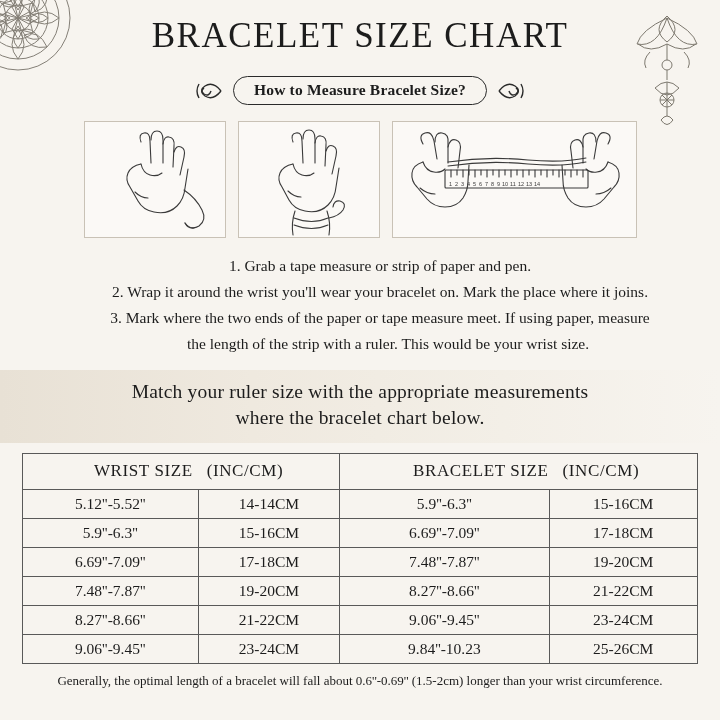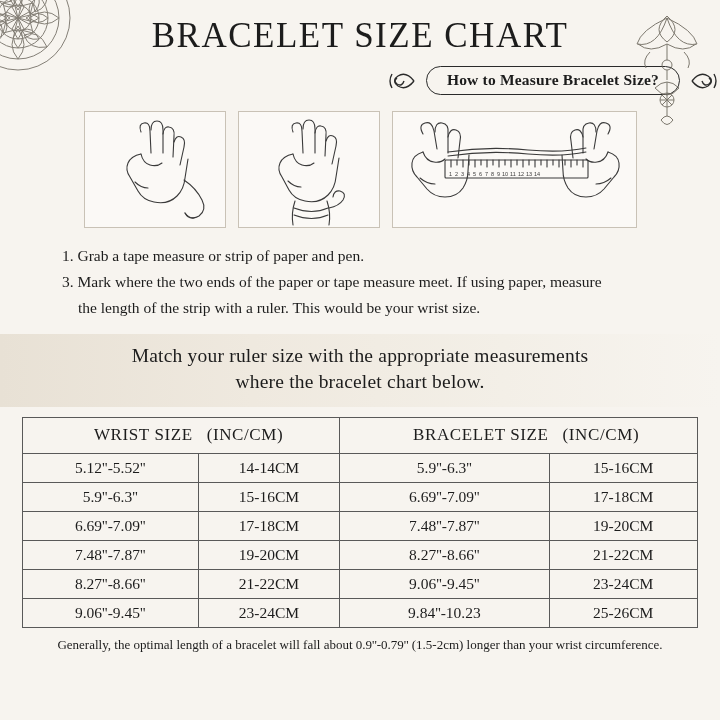--- a/index.html
+++ b/index.html
@@ -50,23 +50,23 @@
     font-weight: 400;
     padding-top: 16px;
     margin: 0;
     font-family: "Liberation Serif", serif;
   }
 
   
   .subtitle-row {
     display: flex;
     align-items: center;
-    justify-content: flex-end;
+    justify-content: center;
     gap: 10px;
-    margin-top: 10px;
+    margin-top: 20px;
   }
   .pill {
     border: 1.5px solid #2a2a2a;
     border-radius: 20px;
     padding: 4px 20px 5px 20px;
     font-size: 15.5px;
     font-weight: bold;
     letter-spacing: .2px;
     font-family: "Liberation Serif", serif;
     background: transparent;
@@ -94,20 +94,21 @@
   
   .steps {
     margin: 16px 22px 0 22px;
     font-size: 15.5px;
     line-height: 1.55;
     font-family: "Liberation Serif", serif;
   }
   .steps li {
     list-style: none;
     margin-bottom: 2px;
+    text-align: center;
   }
   .steps .indent {
     padding-left: 16px;
     display: block;
   }
 
   
   .banner {
     margin-top: 14px;
     background: linear-gradient(to right, #e8e1d5 0%, #efe9df 35%, #f3efe7 70%, #f7f4ef 100%);
@@ -318,20 +319,21 @@
             <text x="133" y="64">13</text>
               <text x="141" y="64">14</text>
           </g>
         </g>
       </svg>
     </div>
   </div>
 
   <ul class="steps">
     <li>1. Grab a tape measure or strip of paper and pen.</li>
+    <li>2. Wrap it around the wrist you'll wear your bracelet on. Mark the place where it joins.</li>
     <li>3. Mark where the two ends of the paper or tape measure meet. If using paper, measure</li>
     <li>
         <span class="indent">the length of the strip with a ruler. This would be your wrist size.</span>
       </li>
   </ul>
 
   <div class="banner">
     <div>Match your ruler size with the appropriate measurements</div>
     <div>where the bracelet chart below.</div>
   </div>
@@ -380,15 +382,15 @@
       </tr>
       <tr>
         <td class="col-a">9.06''-9.45''</td>
         <td class="col-b">23-24CM</td>
         <td class="col-c">9.84''-10.23</td>
         <td class="col-d">25-26CM</td>
       </tr>
     </tbody>
   </table>
 
-  <div class="footnote">Generally, the optimal length of a bracelet will fall about 0.9''-0.79'' (1.5-2cm) longer than your wrist circumference.</div>
+  <div class="footnote">Generally, the optimal length of a bracelet will fall about 0.6''-0.69'' (1.5-2cm) longer than your wrist circumference.</div>
 
 </div>
 
 </body></html>

